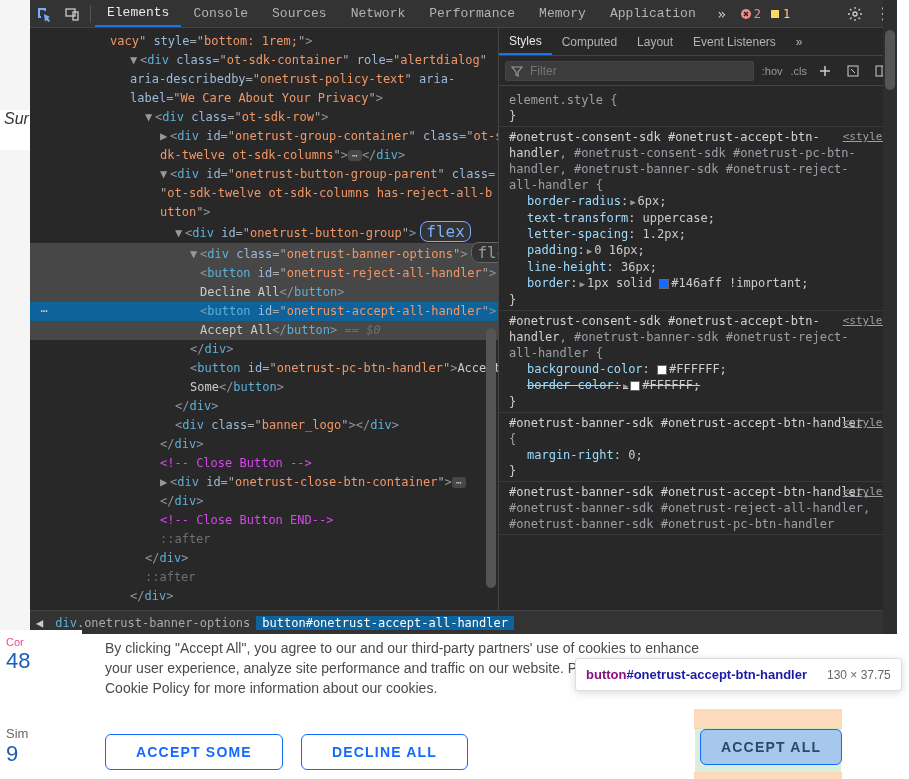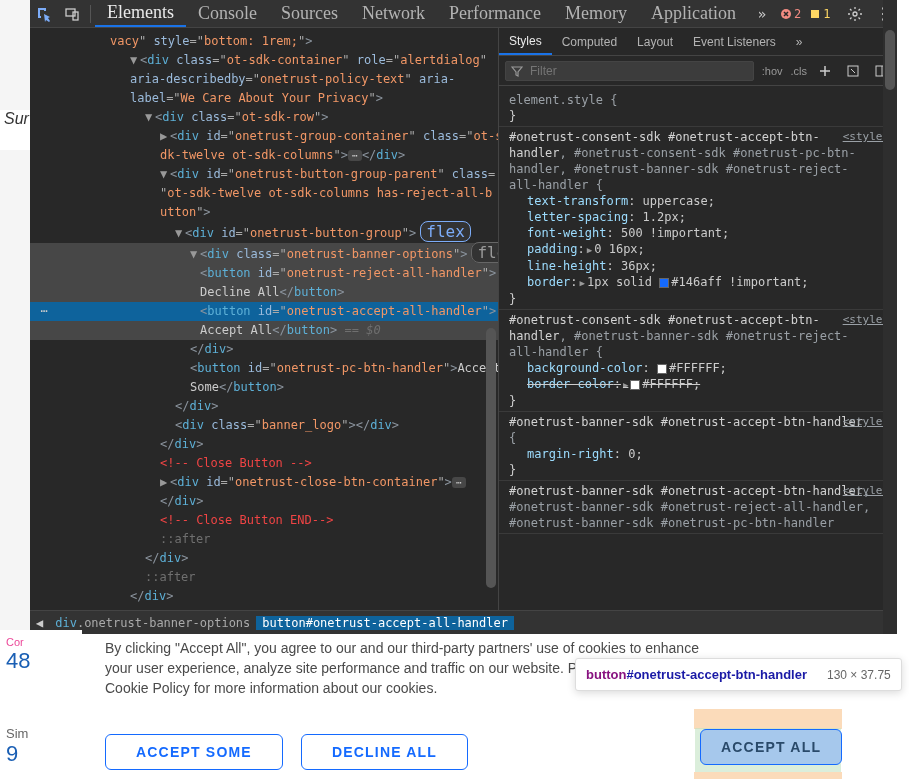--- a/index.html
+++ b/index.html
@@ -3,21 +3,21 @@
 <meta charset="utf-8">
 <style>
 * { margin: 0; padding: 0; box-sizing: border-box; }
 body { font-family: Menlo, Consolas, monospace; font-size: 12px; background: #fff; width: 909px; height: 779px; overflow: hidden; position: relative; }
 
 .devtools { position: absolute; top: 0; left: 30px; width: 867px; height: 634px; background: #282828; color: #ccc; display: flex; flex-direction: column; }
 
 .toolbar { height: 28px; background: #333; display: flex; align-items: center; border-bottom: 1px solid #444; }
 .toolbar-icon { width: 28px; height: 28px; display: flex; align-items: center; justify-content: center; cursor: pointer; }
 .tabs { display: flex; height: 100%; }
-.tab { padding: 0 12px; display: flex; align-items: center; cursor: pointer; font-size: 18px; font-family: Liberation Serif, serif; color: #b3b3b3; }
+.tab { padding: 0 12px; display: flex; align-items: center; cursor: pointer; font-size: 13px; font-family: Liberation Mono, monospace; color: #b3b3b3; }
 .tab.active { color: #eaeaea; border-bottom: 2px solid #1a73e8; }
 .badge-error { color: #f28b82; margin-left: 4px; font-size: 12px; display: flex; align-items: center; }
 .badge-warn { color: #fdd663; margin-left: 8px; font-size: 12px; display: flex; align-items: center; }
 .spacer { flex: 1; }
 
 .main-panels { display: flex; flex: 1; overflow: hidden; }
 
 .dom-panel { width: 468px; background: #282828; overflow-y: auto; font-size: 12px; line-height: 19px; position: relative; }
 .dom-content { padding: 4px 0; }
 .dom-line { white-space: nowrap; padding-left: 0; }
@@ -30,21 +30,21 @@
 .indent-7 { padding-left: 170px; }
 .dom-line.highlighted { background: #474747; }
 .dom-line.selected { background: #0e639c; }
 .triangle { display: inline-block; width: 10px; color: #999; cursor: pointer; }
 
 .tag-bracket { color: #8b949e; }
 .tag-name { color: #5db0d7; }
 .attr-name { color: #9bbbdc; }
 .attr-value { color: #f29766; }
 .text-content { color: #ccc; }
-.comment { color: #ef4444; }
+.comment { color: #d946ef; }
 .pseudo { color: #6f6f6f; }
 .eq-sign { color: #aaa; }
 .quote { color: #aaa; }
 .ellipsis-badge { background: #474747; border-radius: 3px; padding: 0 4px; color: #ccc; font-size: 10px; }
 .flex-badge { background: #333; border: 1px solid #666; border-radius: 8px; padding: 0 5px; font-size: 16px; color: #9a9a9a; margin-left: 4px; }
 .flex-badge.active { border-color: #7cacf8; color: #7cacf8; }
 .dim-text { color: #6f6f6f; font-style: italic; }
 .dots-icon { position: absolute; left: 2px; width: 24px; color: #ccc; text-align: center; }
 
 .breadcrumb-bar { height: 24px; background: #333; display: flex; align-items: center; font-size: 12px; border-top: 1px solid #444; overflow: hidden; }
@@ -247,23 +247,23 @@
 
       <div class="styles-content">
         <div class="rule">
           <div><span class="selector">element.style {</span></div>
           <div>}</div>
         </div>
 
         <div class="rule">
           <span class="rule-source">&lt;style&gt;</span>
           <div><span class="selector-match">#onetrust-consent-sdk #onetrust-accept-btn-handler</span><span class="selector">, #onetrust-consent-sdk #onetrust-pc-btn-handler, #onetrust-banner-sdk #onetrust-reject-all-handler {</span></div>
+          <div class="prop-line"><span class="prop-name">border-radius</span>:<span class="expand-tri">▶</span><span class="prop-value">6px;</span></div>
           <div class="prop-line"><span class="prop-name">text-transform</span>: <span class="prop-value">uppercase;</span></div>
           <div class="prop-line"><span class="prop-name">letter-spacing</span>: <span class="prop-value">1.2px;</span></div>
-          <div class="prop-line"><span class="prop-name">font-weight</span>: <span class="prop-value">500 !important;</span></div>
           <div class="prop-line"><span class="prop-name">padding</span>:<span class="expand-tri">▶</span><span class="prop-value">0 16px;</span></div>
           <div class="prop-line"><span class="prop-name">line-height</span>: <span class="prop-value">36px;</span></div>
           <div class="prop-line"><span class="prop-name">border</span>:<span class="expand-tri">▶</span><span class="prop-value">1px solid</span> <span class="color-swatch" style="background:#146aff"></span><span class="prop-value">#146aff !important;</span></div>
           <div>}</div>
         </div>
 
         <div class="rule">
           <span class="rule-source">&lt;style&gt;</span>
           <div><span class="selector-match">#onetrust-consent-sdk #onetrust-accept-btn-handler</span><span class="selector">, #onetrust-banner-sdk #onetrust-reject-all-handler {</span></div>
           <div class="prop-line"><span class="prop-name">background-color</span>: <span class="color-swatch" style="background:#FFFFFF"></span><span class="prop-value">#FFFFFF;</span></div>

